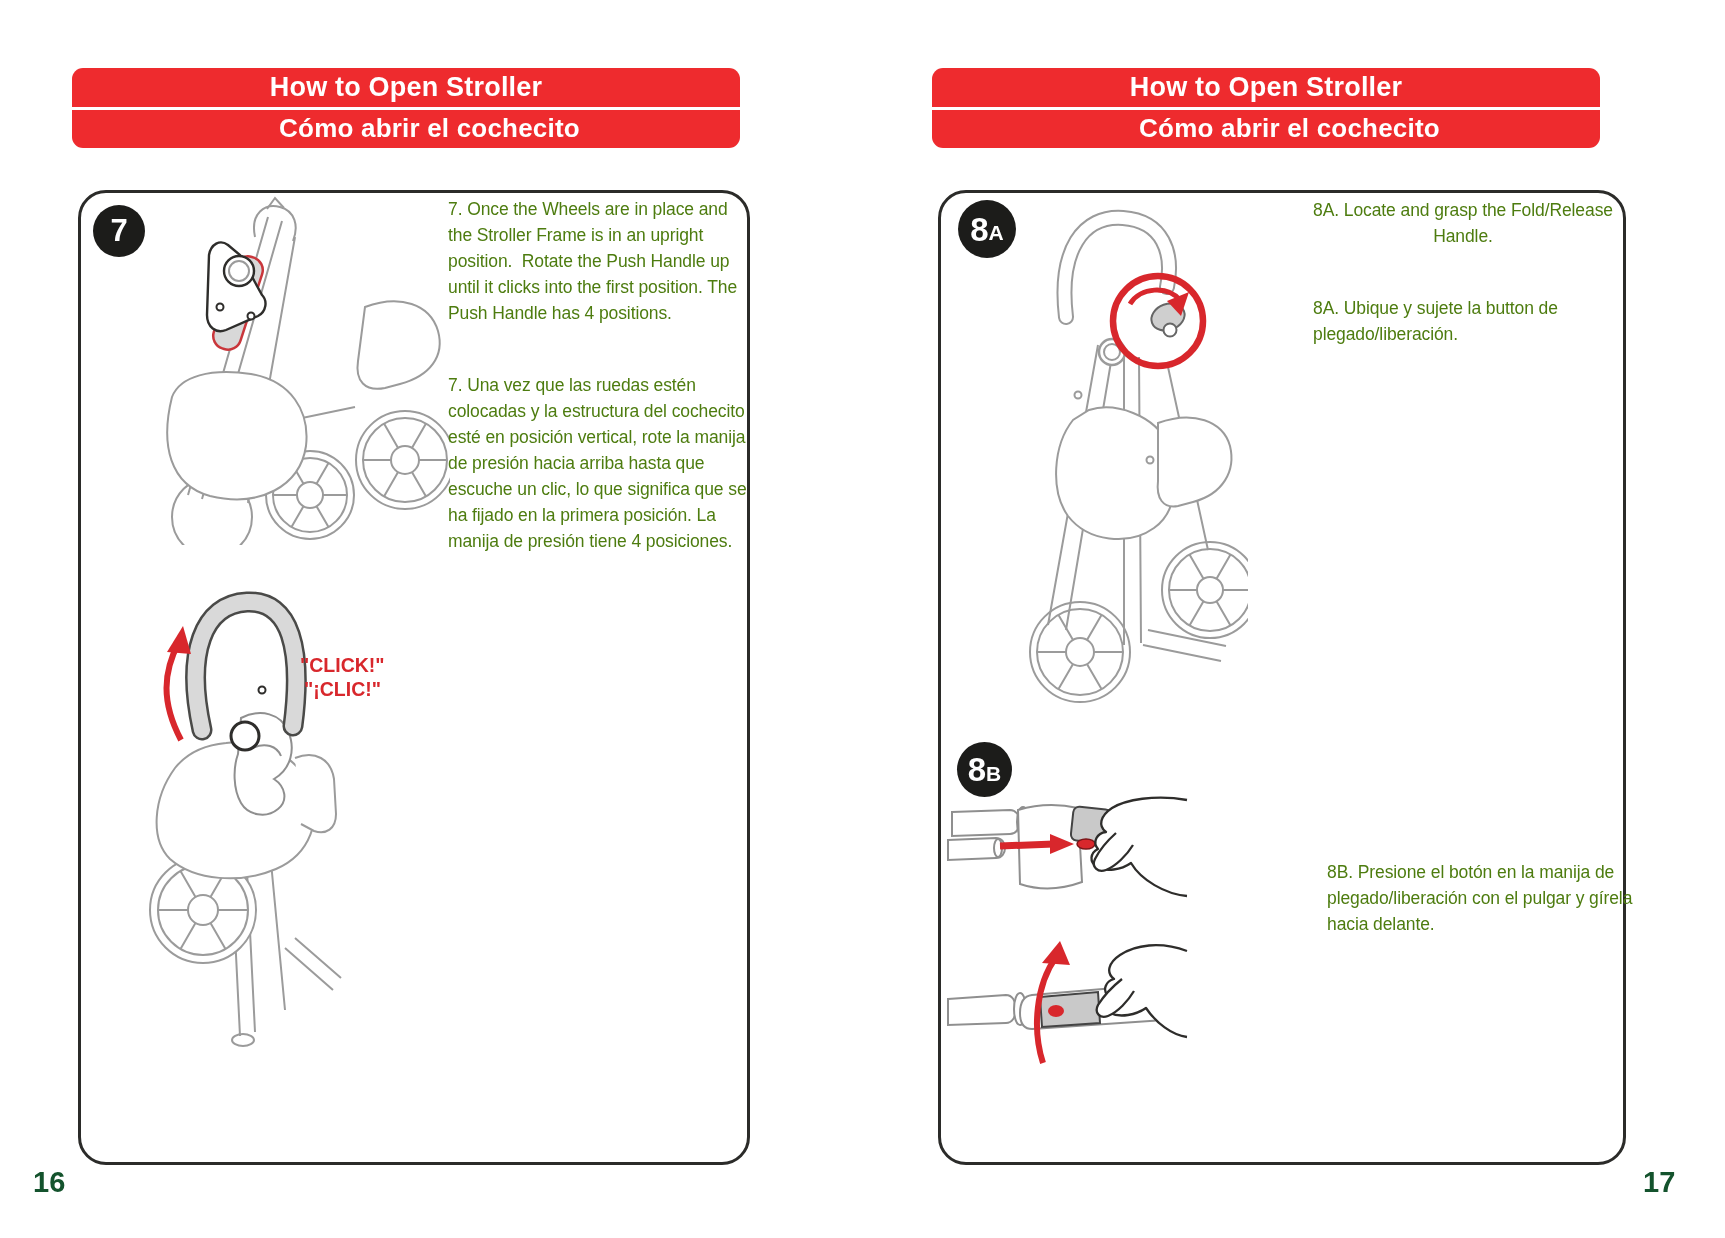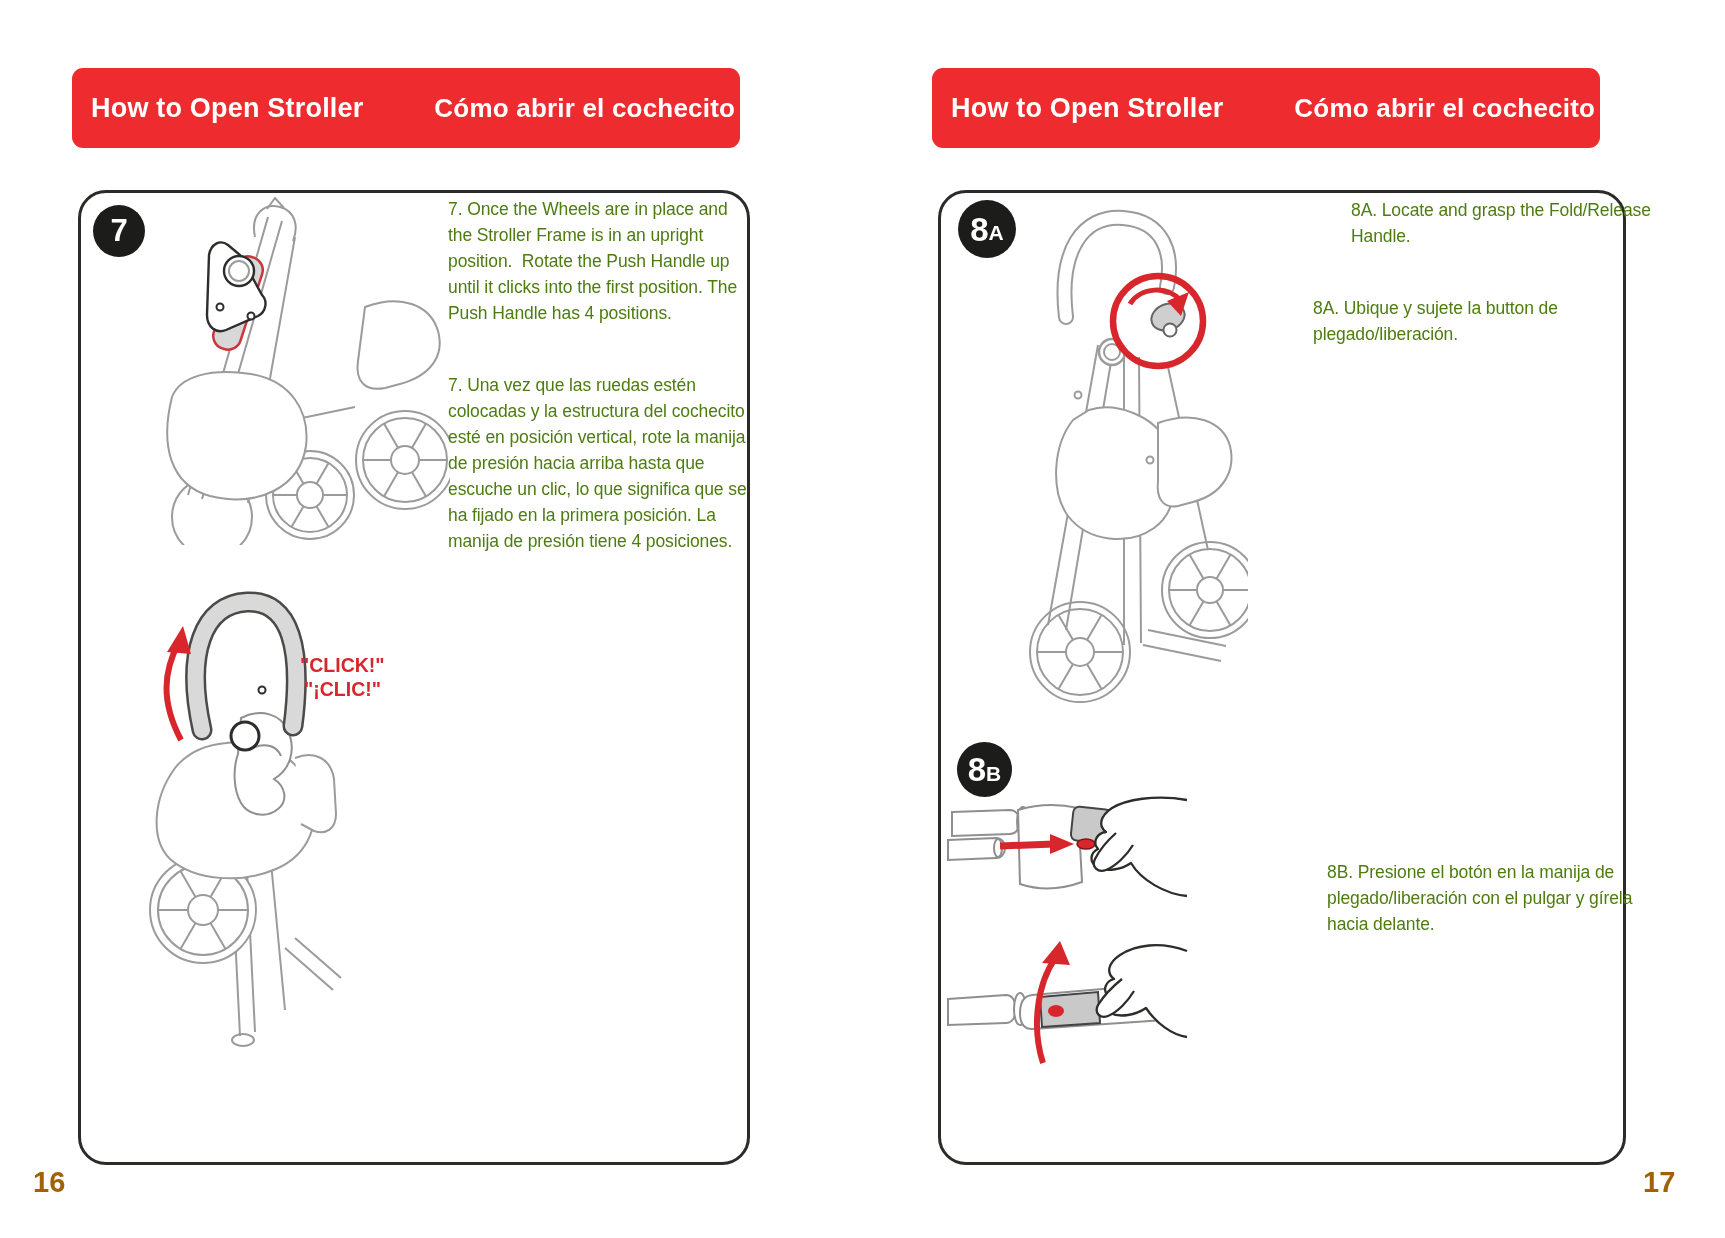--- a/index.html
+++ b/index.html
@@ -4,42 +4,42 @@
 <style>
   html,body{margin:0;padding:0;background:#ffffff;}
   .canvas{
     position:relative;width:1725px;height:1238px;background:#ffffff;
     font-family:"Liberation Sans","DejaVu Sans",sans-serif;overflow:hidden;
   }
   .abs{position:absolute;}
   
   .banner{
     background:#EE2B2E;border-radius:11px;color:#ffffff;
-    display:flex;flex-direction:row;overflow:hidden;
+    display:flex;flex-direction:column;overflow:hidden;
   }
   .banner-row{flex:1;display:flex;align-items:center;justify-content:center;
     font-weight:bold;letter-spacing:.2px;}
   .banner-row.en{font-size:27px;}
   .banner-row.es{font-size:26px;padding-left:47px;}
   .banner-divider{height:3px;background:#ffffff;flex:none;}
   
   .content-box{border:3px solid #2b2b29;border-radius:28px;background:#ffffff;}
   
   .badge{background:#1c1c1a;border-radius:50%;color:#ffffff;
     display:flex;align-items:center;justify-content:center;font-weight:bold;}
   .badge .n{font-size:33px;line-height:1;}
   .badge .l{font-size:21px;line-height:1;margin-top:7px;}
   .badge.single{font-size:31px;}
   
   .body-text{
     font-size:17.5px;line-height:26px;color:#4d7c0f;
     white-space:pre-wrap;letter-spacing:-0.1px;
   }
   .click-label{font-size:19.5px;font-weight:bold;color:#D8272C;line-height:1.2;}
-  .page-num{font-size:29px;font-weight:bold;color:#a16207;}
+  .page-num{font-size:29px;font-weight:bold;color:#14532d;}
   svg{display:block;}
 </style>
 </head>
 <body>
 
 <div class="canvas">
 
   <header class="banner abs" style="left:72px;top:68px;width:668px;height:80px;">
     <div class="banner-row en">How to Open Stroller</div>
     <div class="banner-divider"></div>
@@ -175,21 +175,21 @@
 
       <ellipse cx="150" cy="112" rx="17" ry="13" transform="rotate(-20 150 112)" fill="#cfcfcf" stroke="#666" stroke-width="2"></ellipse>
       <circle cx="152" cy="125" r="6.5" fill="#fff" stroke="#666" stroke-width="2"></circle>
 
       <circle cx="140" cy="116" r="45" fill="none" stroke="#D8272C" stroke-width="6.5"></circle>
       <path d="M112 99 C 122 82 150 80 163 96" fill="none" stroke="#D8272C" stroke-width="5"></path>
       <path d="M171 87 L163 111 L149 96 Z" fill="#D8272C"></path>
     </svg>
   </div>
 
-  <div class="body-text abs" style="left:1351px;top:197px;width:300px;">8A. Locate and grasp the Fold/Release Handle.</div>
+  <div class="body-text abs" style="left:1313px;top:197px;width:300px;text-align:center;">8A. Locate and grasp the Fold/Release Handle.</div>
 
   <div class="body-text abs" style="left:1313px;top:295px;width:300px;">8A. Ubique y sujete la button de plegado/liberación.</div>
 
   <div class="badge abs" style="left:957px;top:742px;width:55px;height:55px;">
     <span class="n">8</span>
     <span class="l">B</span>
   </div>
 
   <div class="abs" style="left:940px;top:792px;">
     <svg width="248" height="118" viewBox="0 0 248 118">

